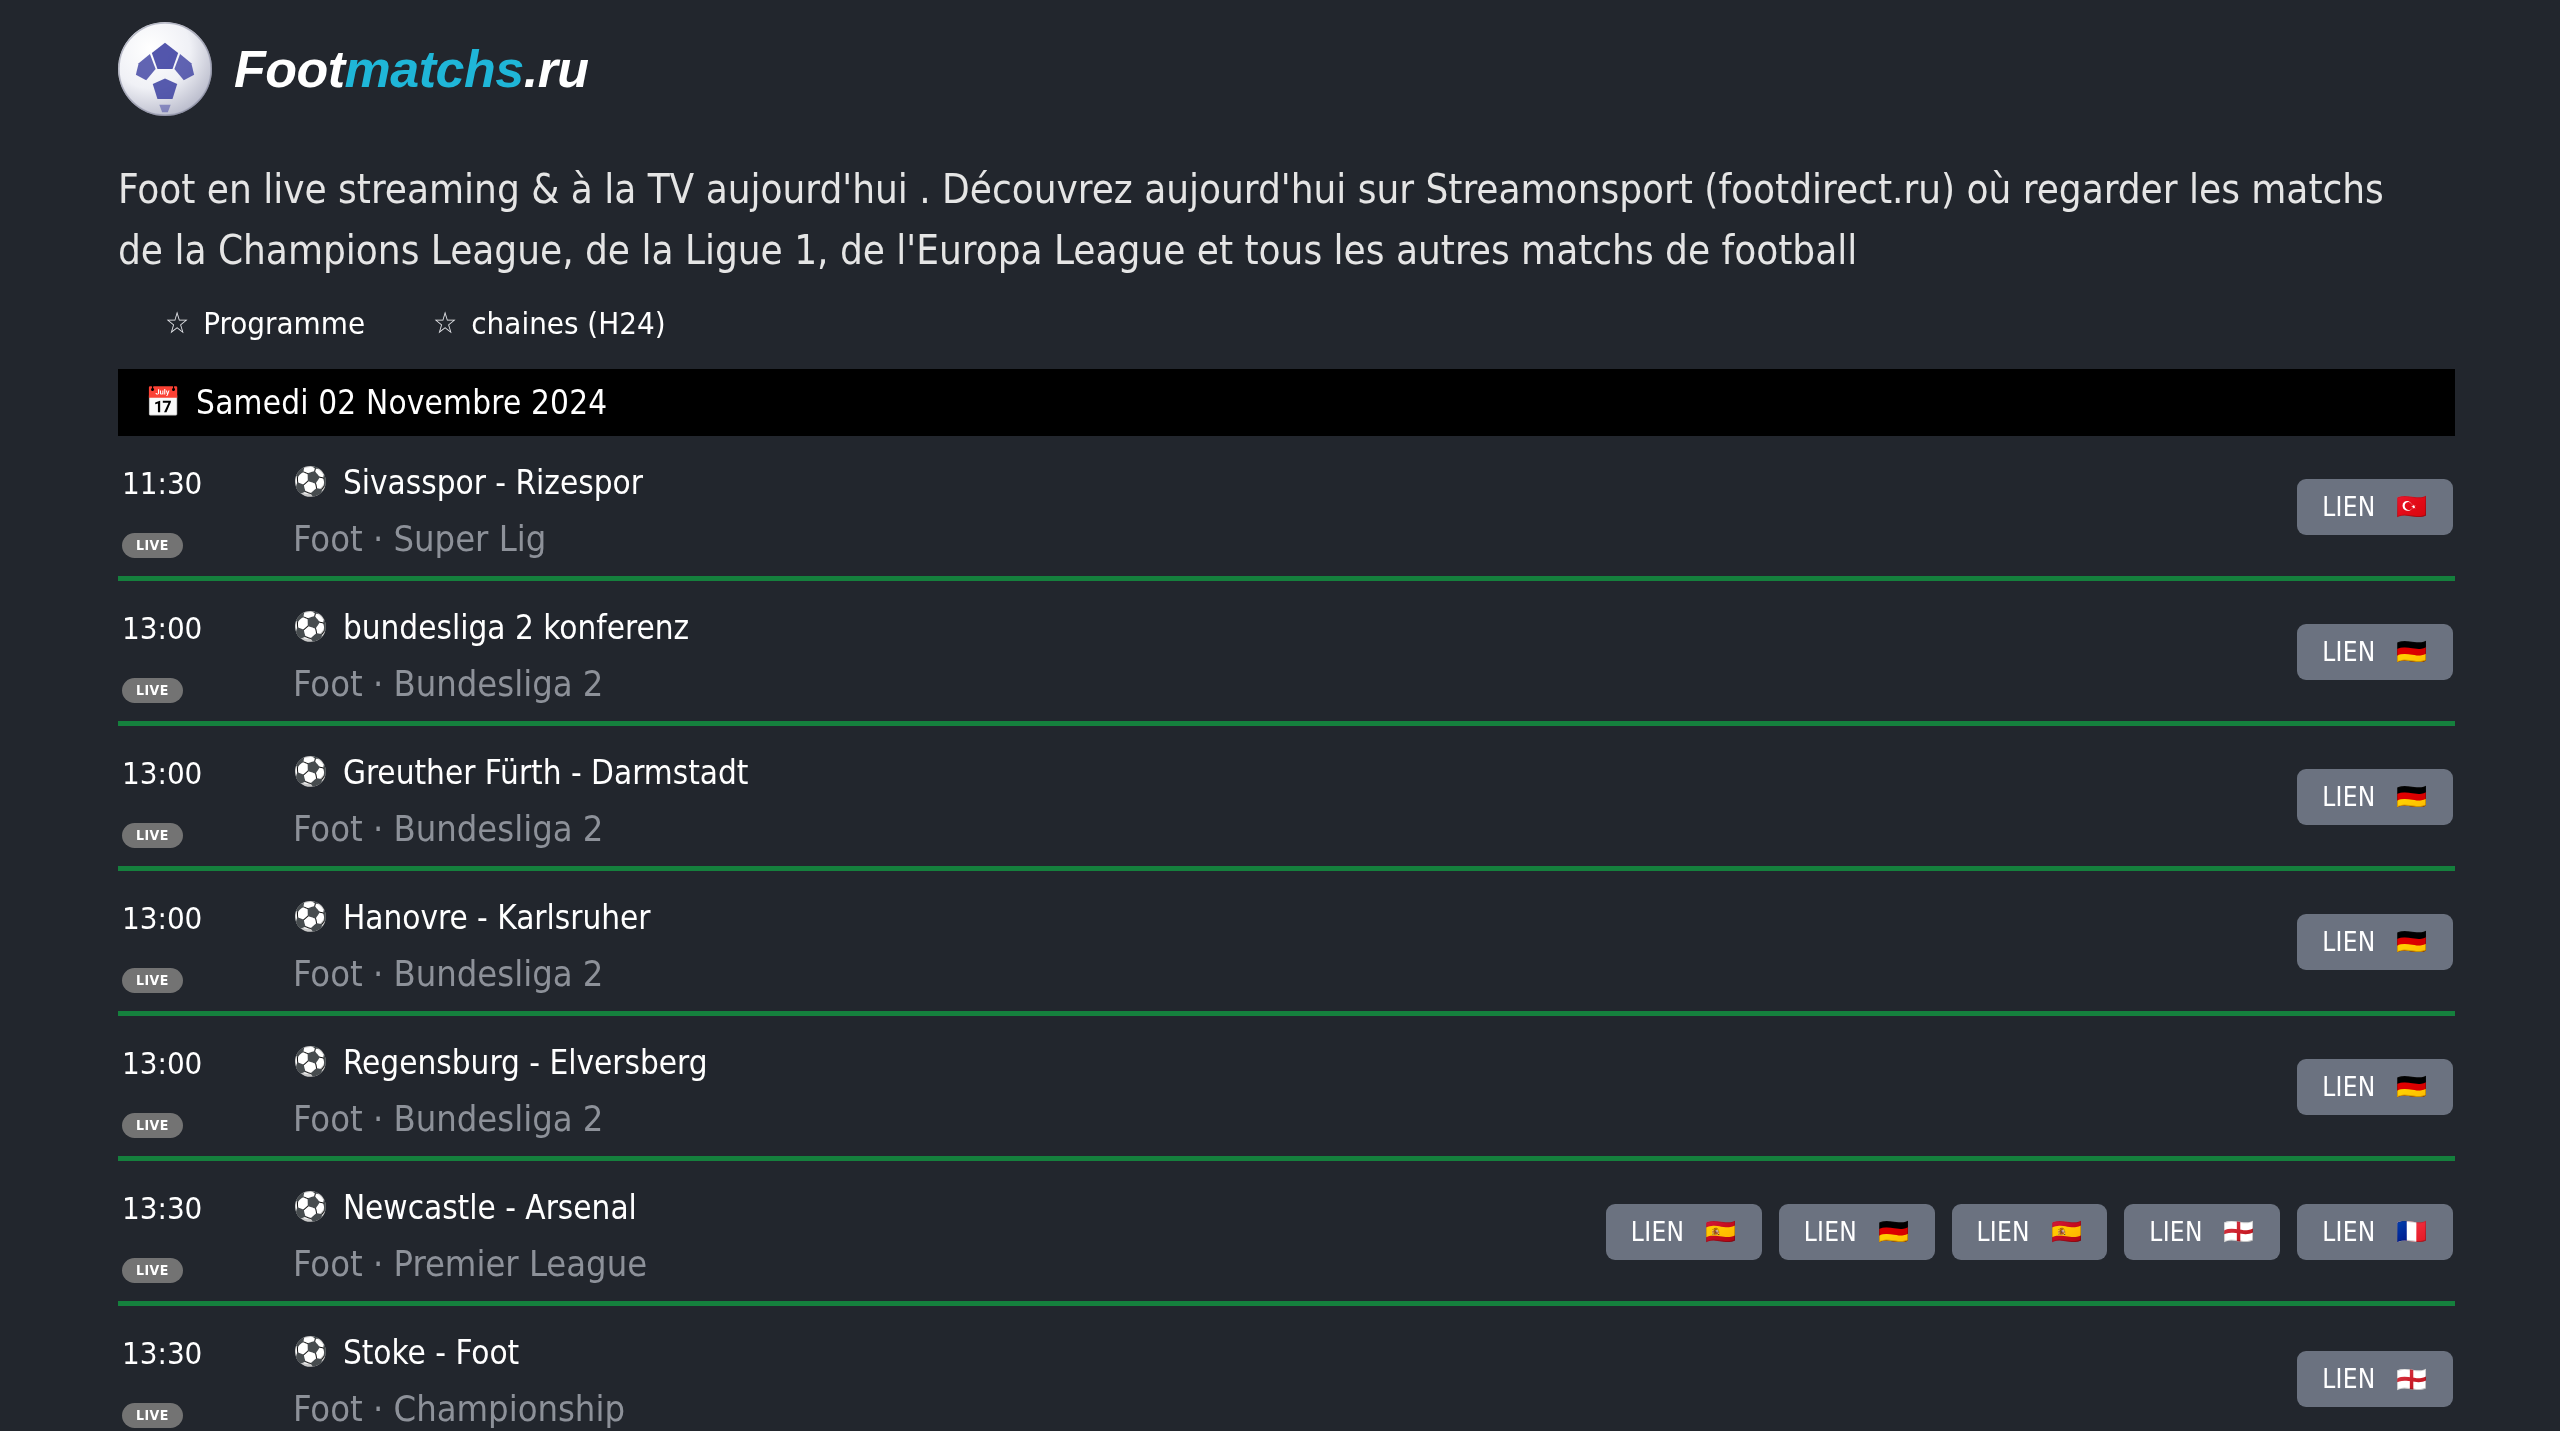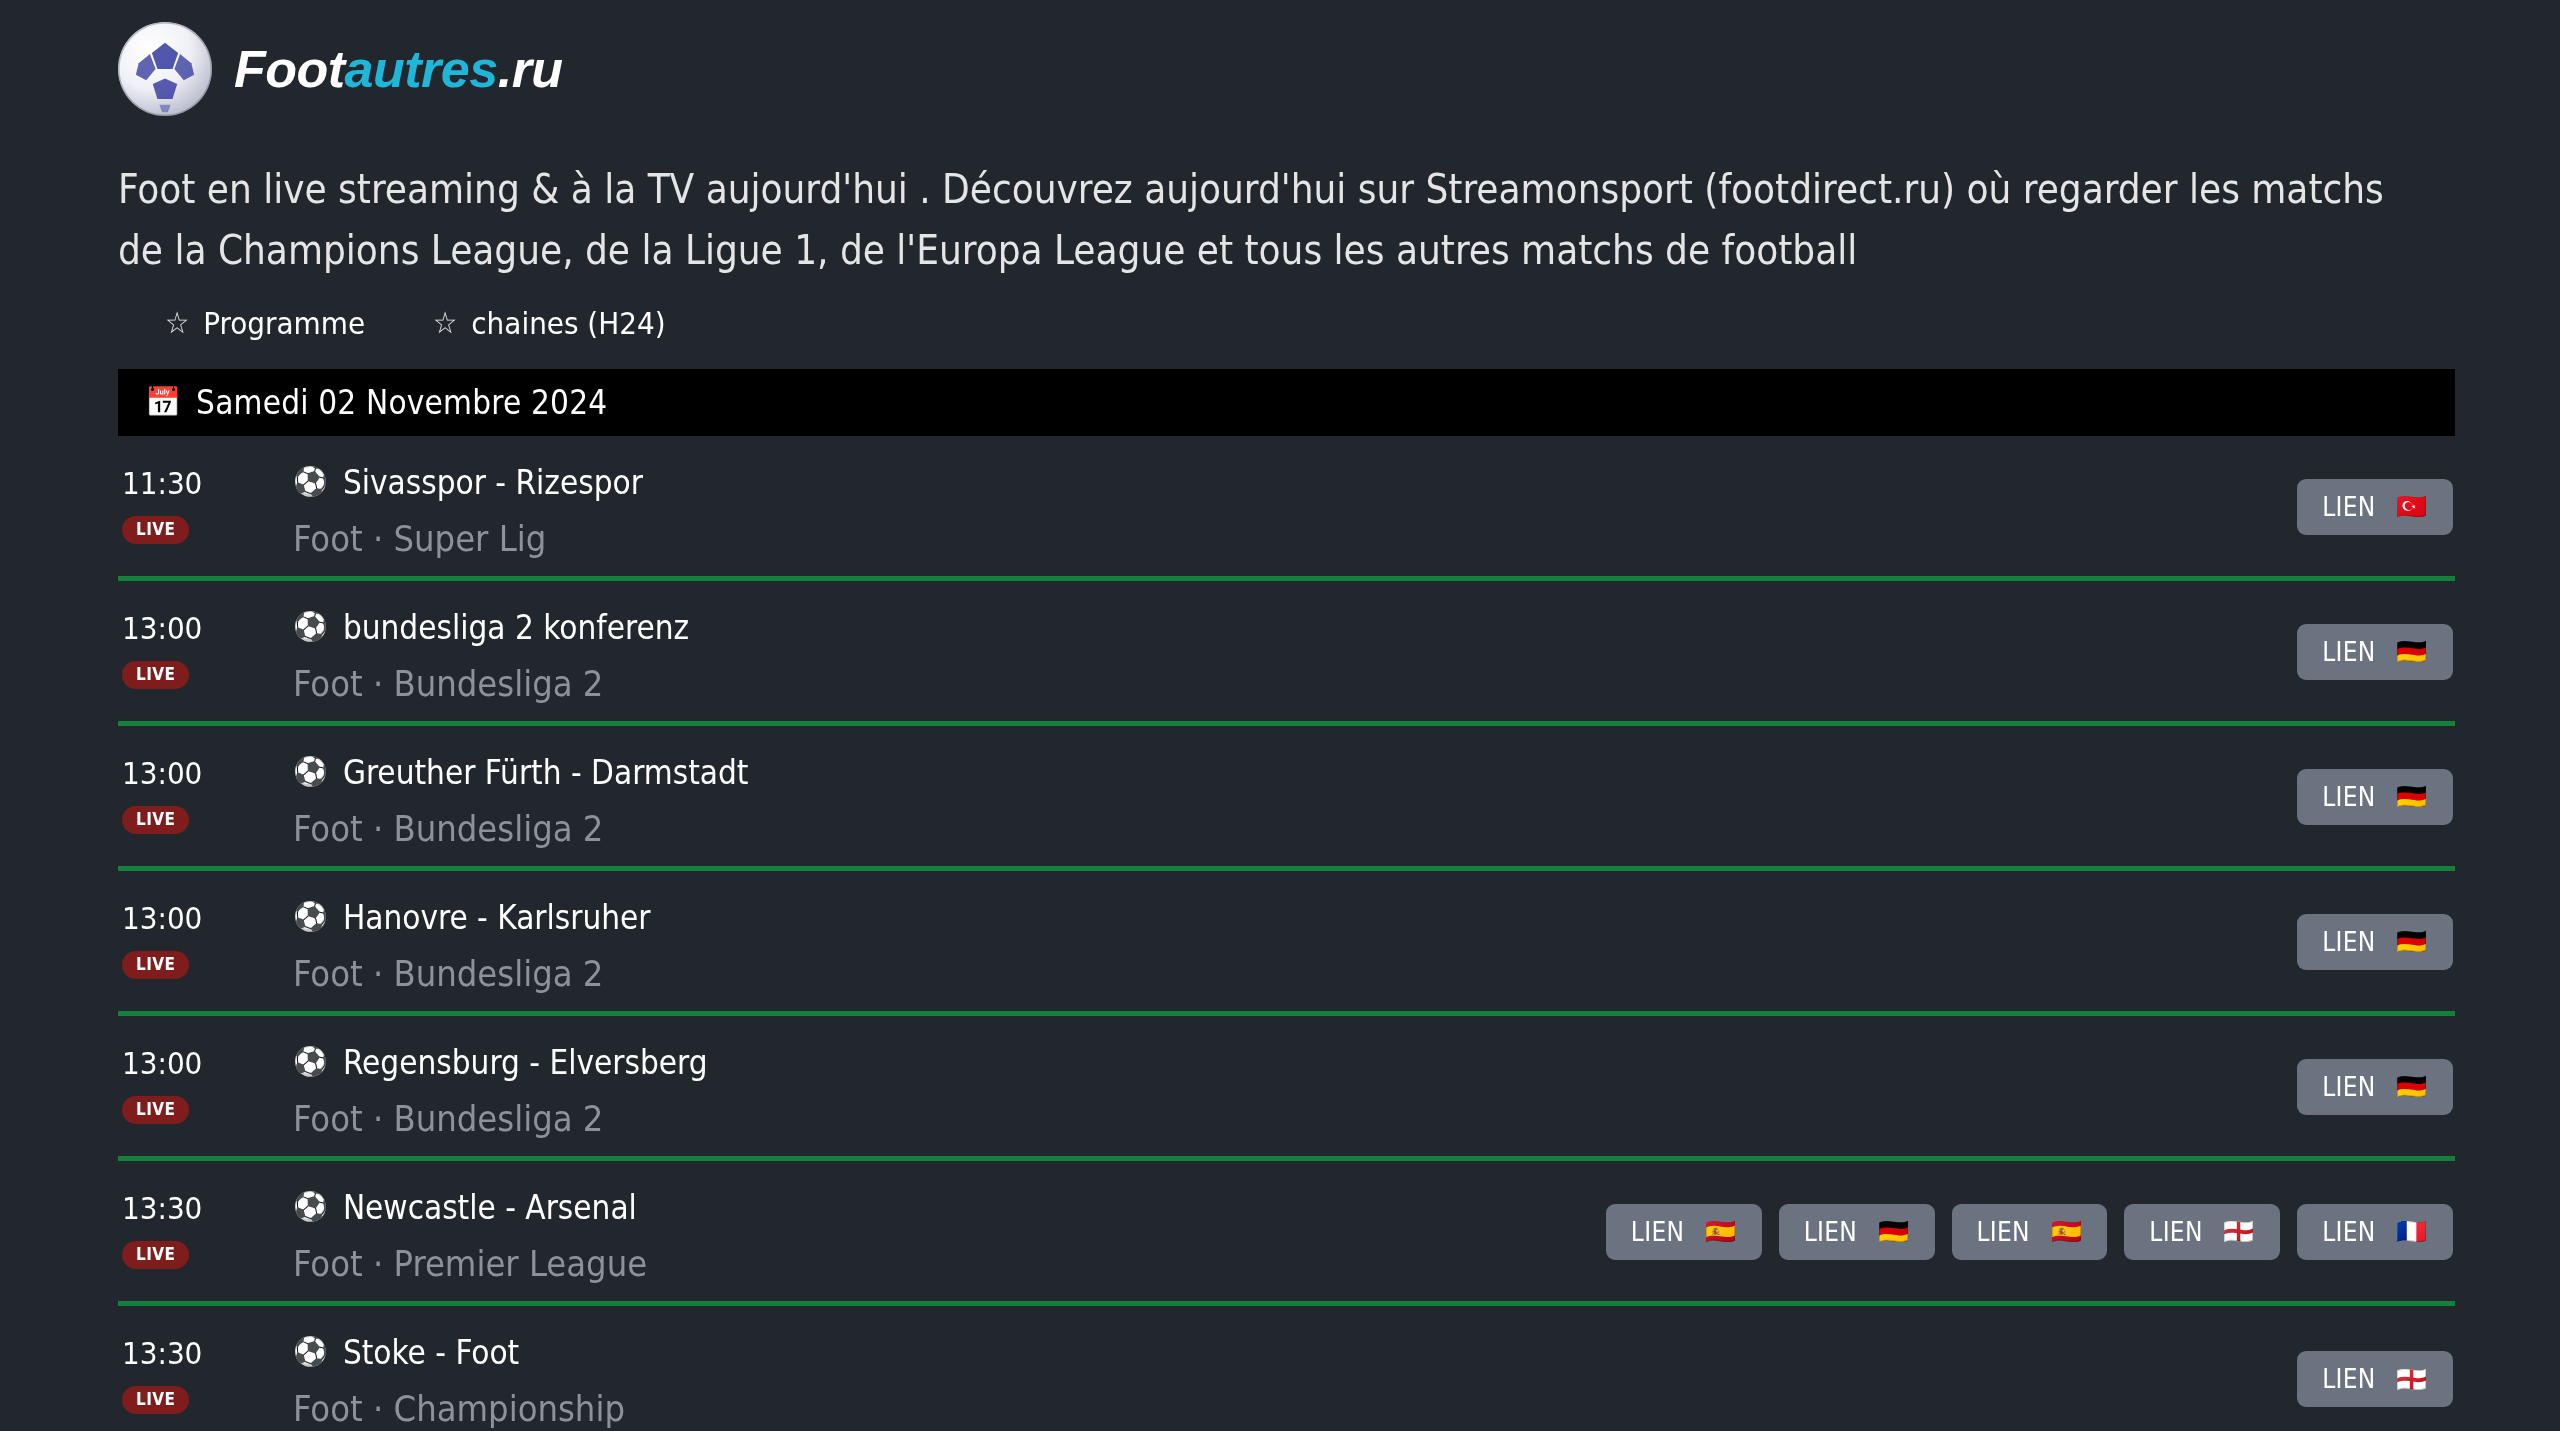--- a/index.html
+++ b/index.html
@@ -145,32 +145,32 @@
   }
   .time-value {
     font-family: "DejaVu Sans Condensed", "Liberation Sans Narrow", "Liberation Sans", sans-serif;
     font-stretch: condensed;
     font-size: 31px;
     color: #ffffff;
     line-height: 1;
     display: block;
   }
   .live-badge {
-    margin-top: 17px;
+    margin-top: 34px;
     display: inline-flex;
     align-items: center;
     justify-content: center;
-    background: #7f1d1d;
+    background: #737373;
     color: #ffffff;
     border-radius: 999px;
     padding: 5px 14px 6px;
     font-family: "DejaVu Sans Condensed", "Liberation Sans Narrow", "Liberation Sans", sans-serif;
     font-stretch: condensed;
     font-weight: 700;
-    font-size: 17px;
+    font-size: 14px;
     line-height: 1;
     letter-spacing: .4px;
   }
 
   .col-match {
     flex: 1 1 auto;
     padding-top: 30px;
     min-width: 0;
   }
   .match-title {
@@ -248,21 +248,21 @@
         <circle cx="50" cy="50" r="49" fill="url(#bg1)"></circle>
         <path d="M50 22 L64 33 L58 50 L42 50 L36 33 Z" fill="#3b3fa0" opacity=".88"></path>
         <path d="M22 44 L34 34 L40 50 L30 62 L19 56 Z" fill="#3b3fa0" opacity=".8"></path>
         <path d="M78 44 L66 34 L60 50 L70 62 L81 56 Z" fill="#3b3fa0" opacity=".8"></path>
         <path d="M37 66 L50 60 L63 66 L58 82 L42 82 Z" fill="#3b3fa0" opacity=".85"></path>
         <path d="M44 88 L56 88 L53 96 L47 96 Z" fill="#3b3fa0" opacity=".5"></path>
         <circle cx="50" cy="50" r="49" fill="none" stroke="#8d8fa6" stroke-width="1.6" opacity=".55"></circle>
       </svg>
     </div>
     <div class="brand-text">
-      <span class="b1">Foot</span><span class="b2">autres</span><span class="b3">.ru</span>
+      <span class="b1">Foot</span><span class="b2">matchs</span><span class="b3">.ru</span>
     </div>
   </div>
 
   <p class="description">Foot en live streaming &amp; à la TV aujourd'hui . Découvrez aujourd'hui sur Streamonsport (footdirect.ru) où regarder les matchs de la Champions League, de la Ligue 1, de l'Europa League et tous les autres matchs de football</p>
 
   <nav class="nav">
     <a class="nav-link" href="#">
       <span class="star-icon">☆</span>
       <span>Programme</span>
     </a>

